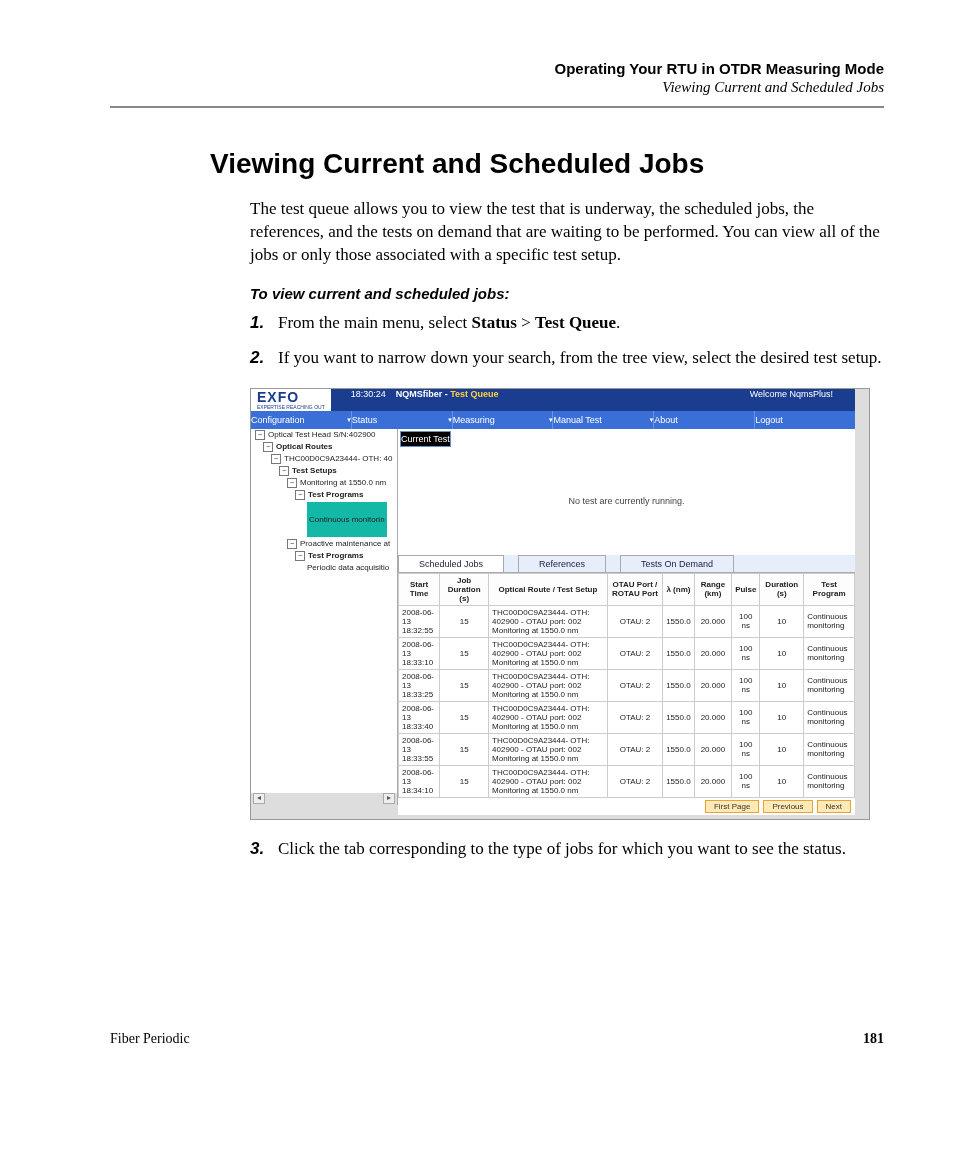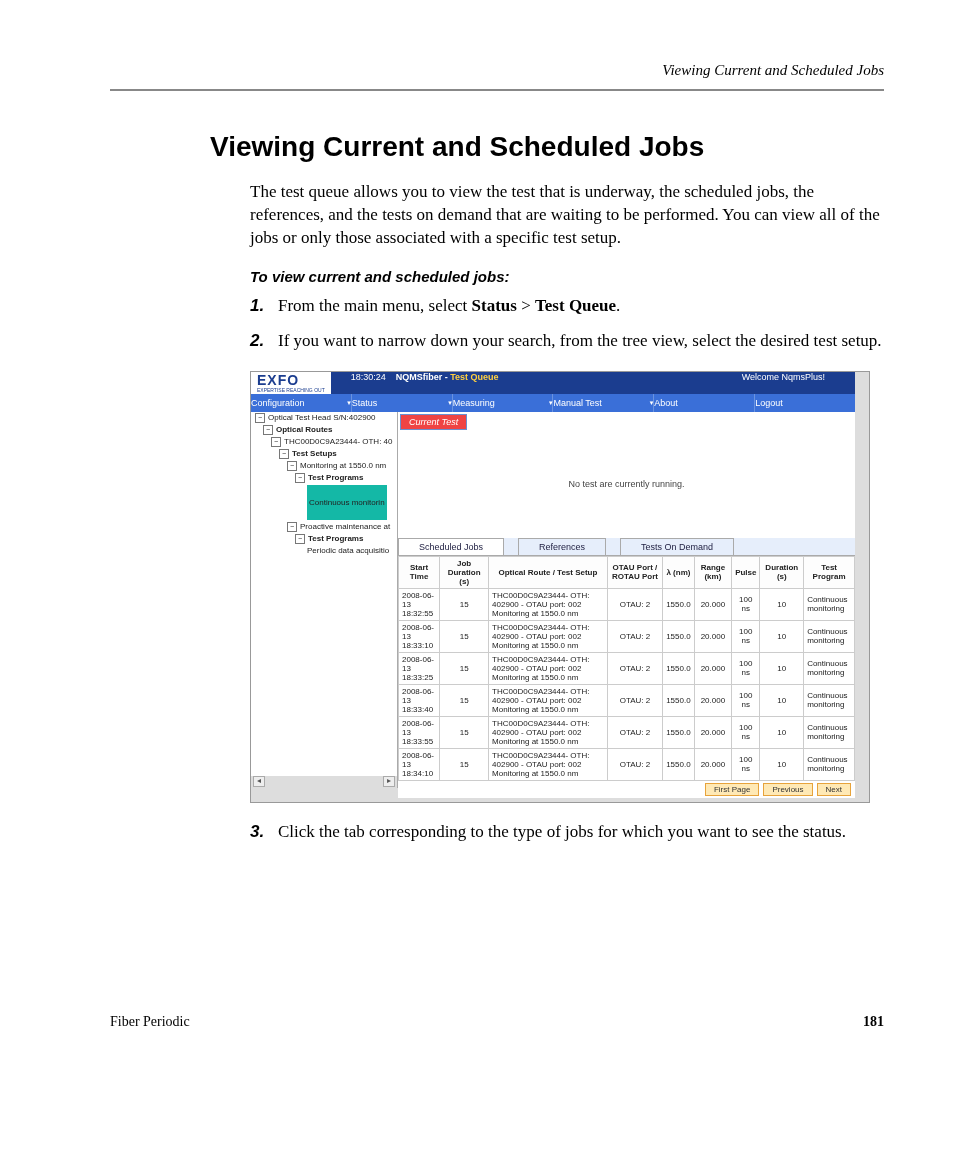--- a/index.html
+++ b/index.html
@@ -113,21 +113,21 @@
     font-size:5px;
     font-weight:normal;
     letter-spacing:0;
     color:#1b3d8f;
     display:block;
     line-height:5px;
   }
   .brandbar .time { margin-left: 20px; }
   .brandbar .crumb { margin-left: 10px; font-weight: bold; }
   .brandbar .crumb .hl { color: #ffd040; }
-  .brandbar .welcome { margin-left: auto; margin-right: 30px; }
+  .brandbar .welcome { margin-left: auto; margin-right: 22px; }
   .menubar {
     display: flex;
     background: #3a6fd8;
     color: #fff;
     height: 18px;
     align-items: stretch;
     font-size: 9px;
   }
   .menubar .mi {
     flex: 1;
@@ -189,28 +189,27 @@
     text-align:center;
     line-height:8px;
     background:#eee;
   }
   .main {
     flex: 1;
     display: flex;
     flex-direction: column;
   }
   .cur-test-tab {
-    background: #ef4444;
+    background: #000000;
     color: #fff;
     font-size: 9px;
-    padding: 2px 8px;
+    padding: 2px 0;
     display: inline-block;
     margin: 2px 0 0 2px;
     border: 1px solid #6a8fcf;
-    font-style: italic;
   }
   .cur-body {
     flex: 0 0 108px;
     display: flex;
     align-items: center;
     justify-content: center;
     font-size: 9px;
     color: #444;
   }
   .sep {
@@ -272,20 +271,21 @@
     margin-top: 170px;
     font-size: 14px;
   }
   .footer .pn { font-weight: bold; }
 </style>
 </head>
 <body>
 
 <div class="page">
   <div class="running-head">
+    <div class="chapter-title">Operating Your RTU in OTDR Measuring Mode</div>
     <div class="section-name">Viewing Current and Scheduled Jobs</div>
   </div>
   <hr class="rule">
 
   <h1 class="section-title">Viewing Current and Scheduled Jobs</h1>
 
   <p class="intro-para">The test queue allows you to view the test that is underway, the scheduled jobs, the references, and the tests on demand that are waiting to be performed. You can view all of the jobs or only those associated with a specific test setup.</p>
 
   <p class="procedure-title">To view current and scheduled jobs:</p>
 

